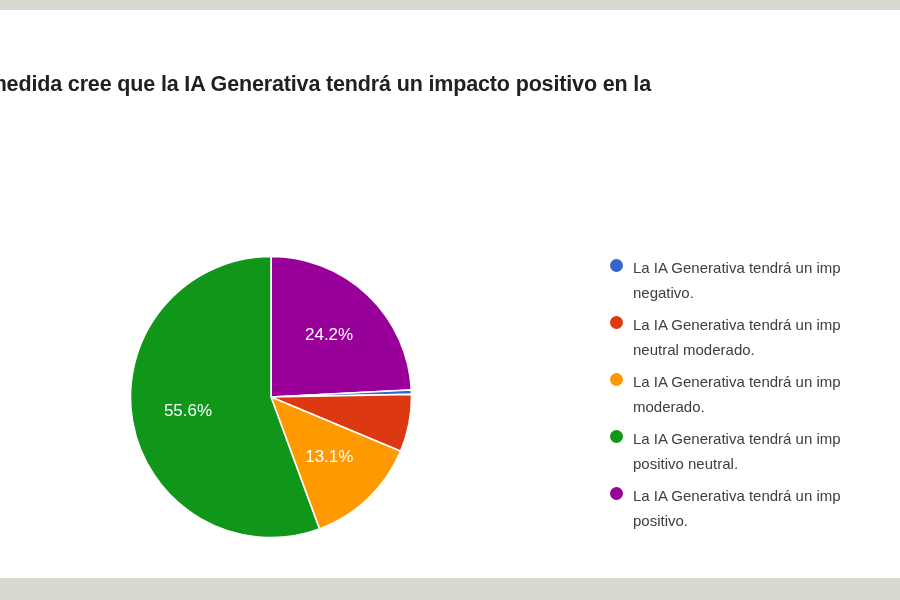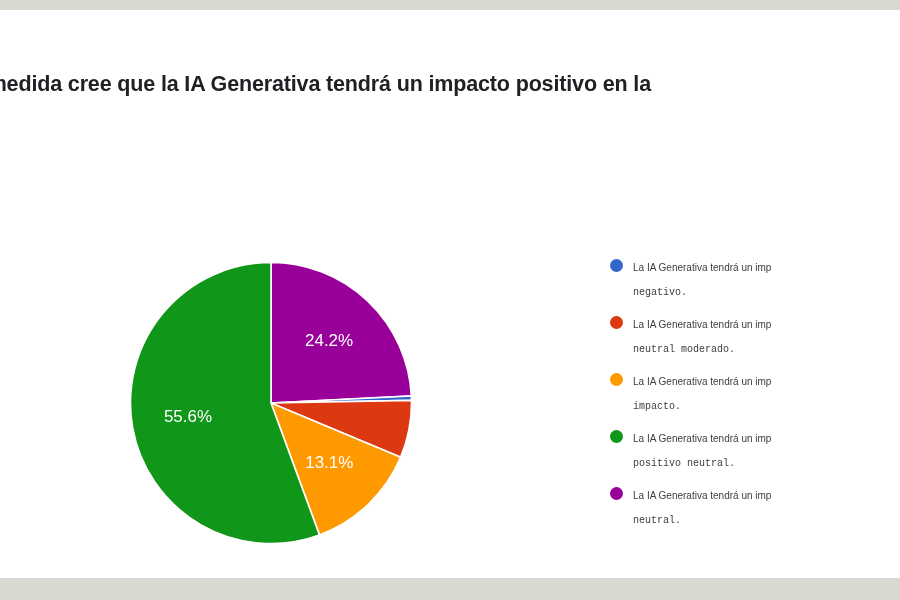--- a/index.html
+++ b/index.html
@@ -68,21 +68,21 @@
     position: absolute;
     left: 0;
     top: 220px;
     width: 900px;
     height: 348px;
   }
 
   .pie-wrap {
     position: absolute;
     left: 130px;
-    top: 32px;
+    top: 26px;
     width: 282px;
     height: 282px;
   }
   .pie-svg { display: block; width: 282px; height: 282px; }
 
   .slice-label {
     font-family: "Liberation Sans", sans-serif;
     font-size: 17px;
     font-weight: normal;
     fill: #ffffff;
@@ -104,26 +104,26 @@
   }
   .legend-dot {
     flex: 0 0 auto;
     width: 13px;
     height: 13px;
     border-radius: 50%;
     margin-top: 4px;
     margin-right: 10px;
   }
   .legend-text {
-    font-size: 10px;
+    font-size: 15px;
     line-height: 25px;
     color: #3c4043;
     white-space: nowrap;
   }
-  .legend-text .l2 { display: block; font-family: Liberation Mono, monospace; }
+  .legend-text .l2 { display: block; }
 </style>
 </head>
 <body>
 
 <div id="screen">
 
   <div class="band band-top"></div>
 
   <div class="page">
 
@@ -168,37 +168,37 @@
           <span class="legend-text">
             <span>La IA Generativa tendrá un imp</span>
             <span class="l2">neutral moderado.</span>
           </span>
         </div>
 
         <div class="legend-row">
           <span class="legend-dot" style="background:#ff9900"></span>
           <span class="legend-text">
             <span>La IA Generativa tendrá un imp</span>
-            <span class="l2">impacto.</span>
+            <span class="l2">moderado.</span>
           </span>
         </div>
 
         <div class="legend-row">
           <span class="legend-dot" style="background:#109618"></span>
           <span class="legend-text">
             <span>La IA Generativa tendrá un imp</span>
             <span class="l2">positivo neutral.</span>
           </span>
         </div>
 
         <div class="legend-row">
           <span class="legend-dot" style="background:#990099"></span>
           <span class="legend-text">
             <span>La IA Generativa tendrá un imp</span>
-            <span class="l2">neutral.</span>
+            <span class="l2">positivo.</span>
           </span>
         </div>
 
       </div>
     </div>
   </div>
 
   <div class="band band-bottom"></div>
 </div>
 

